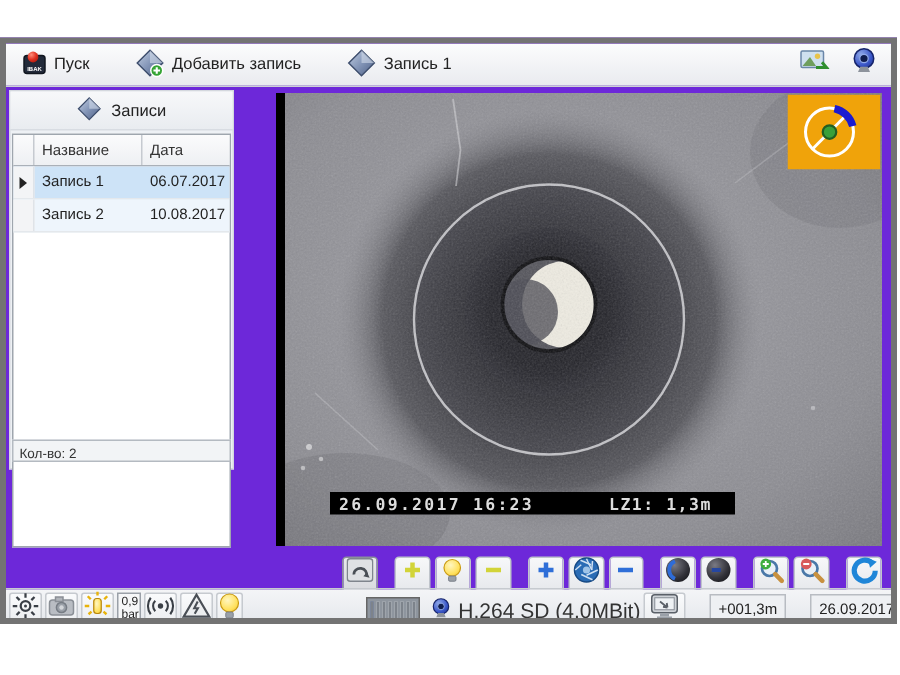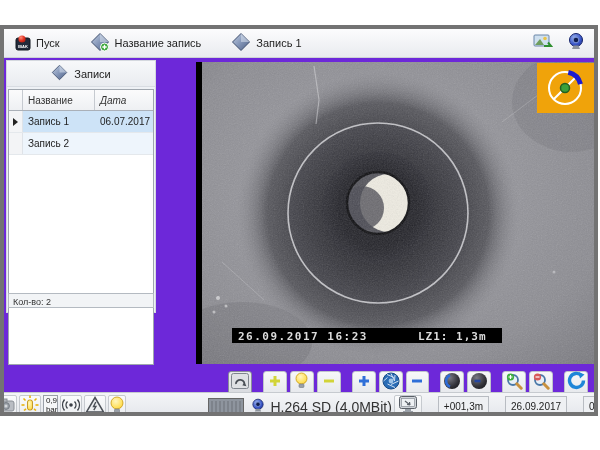--- a/index.html
+++ b/index.html
@@ -36,55 +36,55 @@
   .grid{
     position:absolute;left:1px;top:28px;width:146px;height:276px;
     background:#ffffff;border:1px solid #9fa6ae;box-sizing:border-box;font-size:10px;
   }
   .grid-header{display:flex;height:20px;background:linear-gradient(#fbfbfc,#eef0f3);
     border-bottom:1px solid #aab0b8;}
   .gh-gutter{width:13px;border-right:1px solid #c6cad0;}
   .gh-cell{display:flex;align-items:center;padding-left:5px;color:#333;
     border-right:1px solid #c6cad0;box-sizing:border-box;}
   .gh-name{width:72px;}
-  .gh-date{flex:1;border-right:none;font-style:italic;}
+  .gh-date{flex:1;border-right:none;}
   .grid-row{display:flex;height:21px;border-bottom:1px solid #e4e8ec;color:#222;}
   .row-gutter{width:13px;border-right:1px solid #dfe3e8;display:flex;align-items:center;justify-content:center;background:#f3f4f6;}
   .row-cell{display:flex;align-items:center;padding-left:5px;box-sizing:border-box;}
   .rc-name{width:72px;}
   .rc-date{flex:1;}
   .row-selected{background:#cde3f7;}
   .row-alt{background:#eef5fc;}
   .marker{width:0;height:0;border-left:5px solid #222;border-top:4px solid transparent;border-bottom:4px solid transparent;}
   .count-bar{
     position:absolute;left:1px;bottom:4px;width:146px;height:15px;
     background:#f2f4f6;border:1px solid #b4bac1;box-sizing:border-box;
     font-size:9px;color:#333;display:flex;align-items:flex-end;padding-left:4px;
   }
   
   .video-wrap{
-    position:absolute;left:192px;top:4px;width:404px;height:302px;
+    position:absolute;left:180px;top:4px;width:404px;height:302px;
     background:#000;overflow:hidden;
   }
   .video-svg{position:absolute;left:6px;top:0;}
   .compass{position:absolute;right:1px;top:1px;width:62px;height:50px;}
   
   .video-toolbar{
     position:absolute;left:180px;top:311px;width:404px;height:27px;
     display:flex;align-items:center;gap:3px;padding-left:44px;box-sizing:border-box;
   }
   .vt-btn{width:24px;height:24px;display:flex;align-items:center;justify-content:center;
     background:linear-gradient(#f7f8f9,#e6e8ec);border:1px solid #bfc4cb;border-radius:3px;box-sizing:border-box;}
   .vt-btn.pressed{border:1px solid #8a9099;background:linear-gradient(#e9eaec,#d8dadf);}
   .vt-gap{width:5px;}
   
   .status-bar{
     position:absolute;left:0;top:363px;width:100%;height:28px;
     background:linear-gradient(#f4f5f7,#e2e5ea);border-top:1px solid #c6cacf;
-    display:flex;align-items:center;padding:0 2px;box-sizing:border-box;gap:2px;justify-content:center;
+    display:flex;align-items:center;padding:0 2px;box-sizing:border-box;gap:2px;
   }
   .sb-btn{width:28px;height:24px;display:flex;align-items:center;justify-content:center;
     background:linear-gradient(#fafbfc,#e9ebee);border:1px solid #c6cacf;border-radius:2px;box-sizing:border-box;}
   .pressure{width:40px;height:24px;display:flex;flex-direction:column;gap:1px;}
   .pressure-cell{flex:1;background:#f6f7f8;border:1px solid #9aa0a8;font-size:8px;color:#222;
     display:flex;align-items:center;padding-left:2px;box-sizing:border-box;}
   .filmstrip{margin-left:80px;width:90px;height:18px;border:1px solid #666;background:#8e959e;
     display:flex;gap:2px;padding:2px;box-sizing:border-box;}
   .film-cell{flex:1;background:#f4f4f5;border:1px solid #7d838b;box-sizing:border-box;}
   .film-cell.active{background:#6b7fae;}
@@ -142,21 +142,21 @@
     <div style="width:8px"></div>
     <div class="tb-btn">
       <span>
         <svg width="20" height="20" viewBox="0 0 20 20">
           <polygon points="10,1.5 18.5,10 10,18.5 1.5,10" fill="url(#diamondG)" stroke="#3f4f6e" stroke-width="1"></polygon>
           <polygon points="10,1.5 18.5,10 10,10" fill="#d8e1ef" opacity="0.55"></polygon>
           <circle cx="14.5" cy="15" r="4" fill="#35a435" stroke="#fff" stroke-width="1"></circle>
           <path d="M14.5 12.8v4.4M12.3 15h4.4" stroke="#fff" stroke-width="1.4"></path>
         </svg>
       </span>
-      <span>Название запись</span>
+      <span>Добавить запись</span>
     </div>
     <div style="width:8px"></div>
     <div class="tb-btn">
       <span>
         <svg width="20" height="20" viewBox="0 0 20 20">
           <polygon points="10,1.5 18.5,10 10,18.5 1.5,10" fill="url(#diamondG)" stroke="#3f4f6e" stroke-width="1"></polygon>
           <polygon points="10,1.5 18.5,10 10,10" fill="#d8e1ef" opacity="0.55"></polygon>
         </svg>
       </span>
       <span>Запись 1</span>
@@ -207,20 +207,21 @@
         <div class="grid-row row-selected">
           <div class="row-gutter">
             <span class="marker"></span>
           </div>
           <div class="row-cell rc-name">Запись 1</div>
           <div class="row-cell rc-date">06.07.2017</div>
         </div>
         <div class="grid-row row-alt">
           <div class="row-gutter"></div>
           <div class="row-cell rc-name">Запись 2</div>
+          <div class="row-cell rc-date">10.08.2017</div>
         </div>
       </div>
       <div class="count-bar">
         <span>Кол-во: 2</span>
       </div>
     </div>
 
     <div class="video-wrap">
       <svg class="video-svg" width="398" height="302" viewBox="0 0 398 302">
         <defs>

